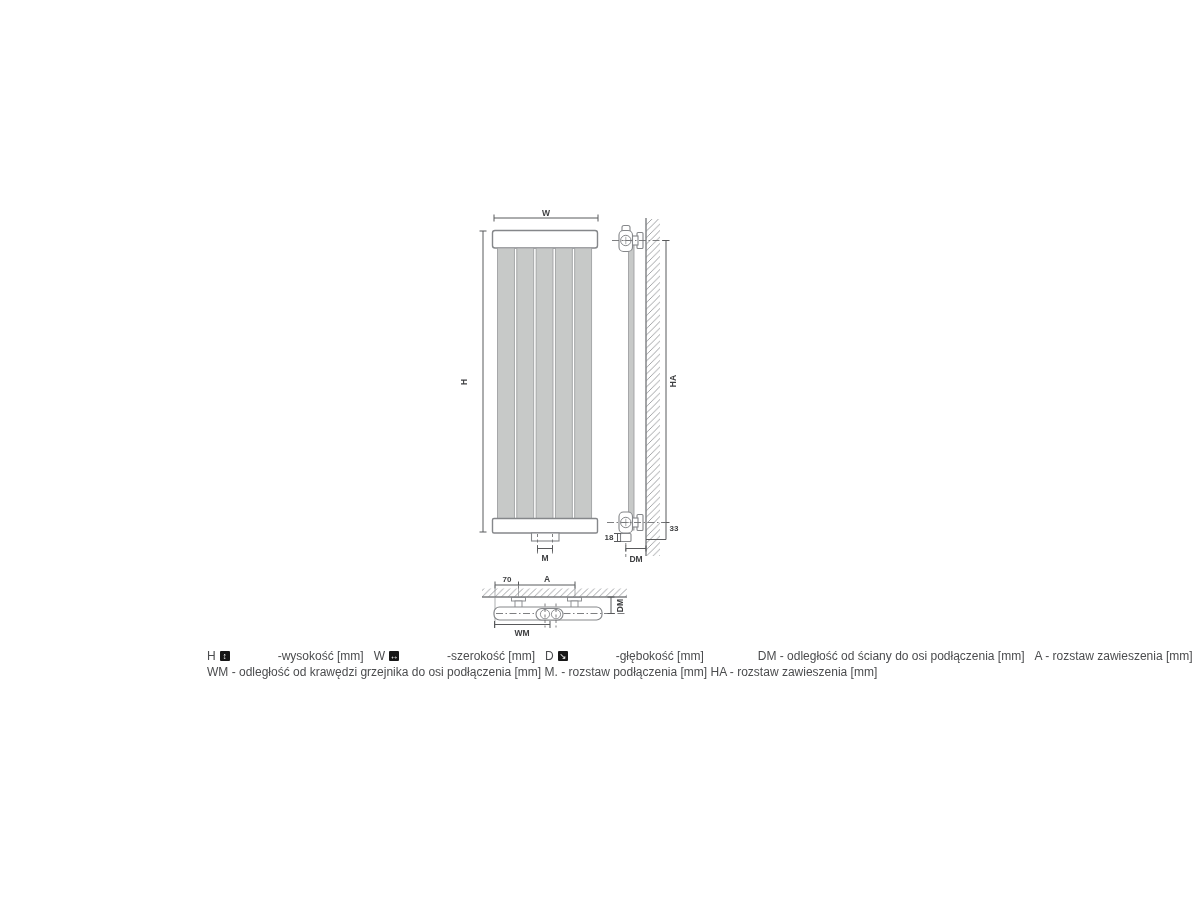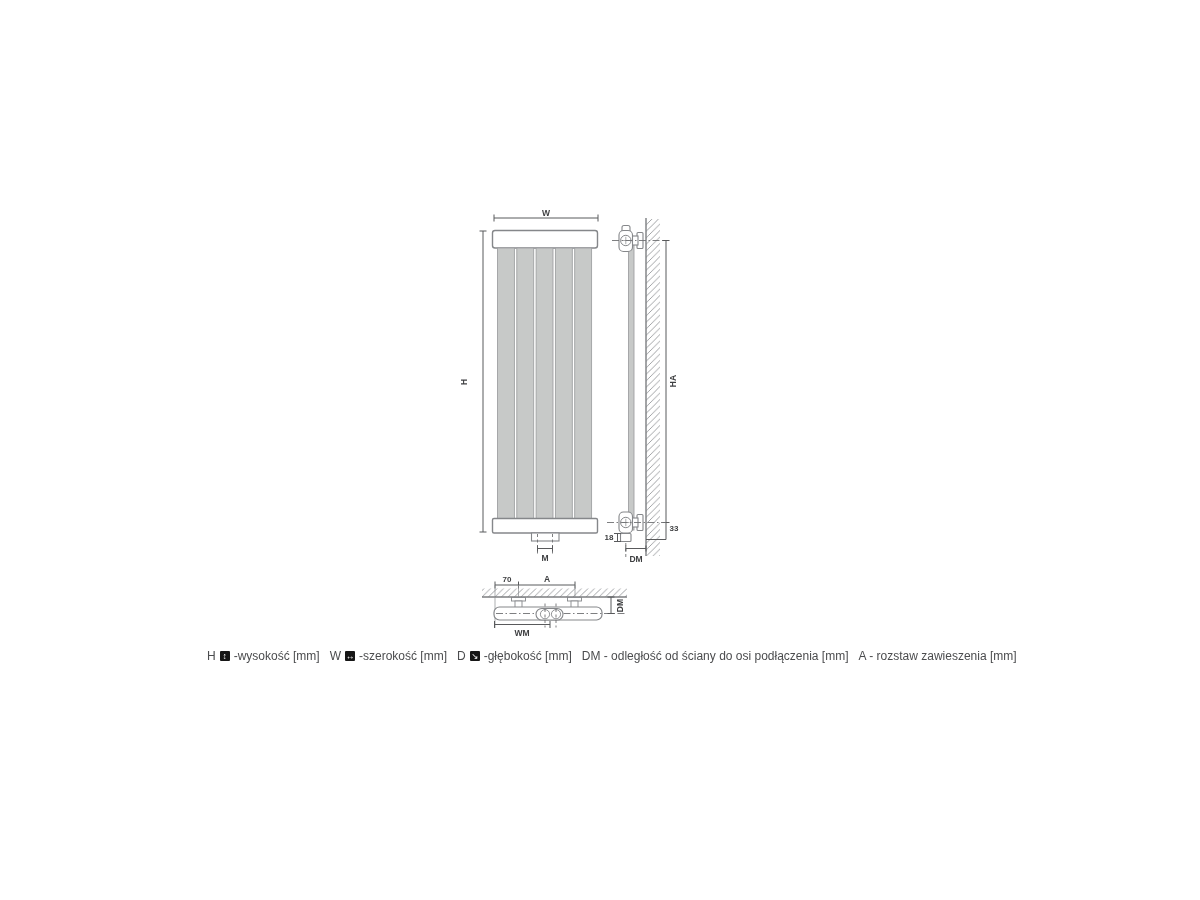--- a/index.html
+++ b/index.html
@@ -17,21 +17,21 @@
   .dimthin{stroke:#8a8c8f;stroke-width:0.7;}
   .wall{stroke:#7c7e81;stroke-width:1.4;}
   .dimtxt{font-family:"Liberation Sans",sans-serif;font-size:8.5px;font-weight:bold;fill:#3e3f41;}
   .dimtxt-sm{font-family:"Liberation Sans",sans-serif;font-size:8px;font-weight:bold;fill:#3e3f41;}
   
   .legend{position:absolute;left:207px;top:648px;width:790px;color:#4b4c4e;font-size:12px;}
   .legend-row{display:flex;align-items:center;height:16px;white-space:pre;}
   .licon{display:inline-flex;width:10px;height:10px;background:#161616;color:#ffffff;
          font-size:8.5px;line-height:10px;align-items:center;justify-content:center;
          margin:0 4px;border-radius:1px;flex:0 0 auto;}
-  .seg{margin-right:10px;}
+  .seg{margin-right:10px;margin-left:44px;}
 </style>
 </head>
 <body>
 
 <svg id="drawing" width="1200" height="648" viewBox="0 0 1200 648" xmlns="http://www.w3.org/2000/svg">
   <defs>
     <pattern id="hatch" patternUnits="userSpaceOnUse" width="6.5" height="6.5">
       <path d="M-1,7.5 L7.5,-1" stroke="#97999c" stroke-width="0.9"></path>
     </pattern>
   </defs>
@@ -177,13 +177,16 @@
       <line class="dim" x1="607.5" y1="613.5" x2="614.5" y2="613.5"></line>
       <text class="dimtxt" x="620" y="608" text-anchor="middle" transform="rotate(-90 620 605.5)">DM</text>
     </g>
   </g>
 </svg>
 
 <div class="legend">
   <div class="legend-row">
     <span>H</span><span class="licon">↕</span><span class="seg">-wysokość [mm]</span><span>W</span><span class="licon">↔</span><span class="seg">-szerokość [mm]</span><span>D</span><span class="licon">↘</span><span class="seg">-głębokość [mm]</span><span class="seg">DM - odległość od ściany do osi podłączenia [mm]</span><span>A - rozstaw zawieszenia [mm]</span>
   </div>
+  <div class="legend-row">
+    <span>WM - odległość od krawędzi grzejnika do osi podłączenia [mm] M. - rozstaw podłączenia [mm] HA - rozstaw zawieszenia [mm]</span>
+  </div>
 </div>
 
 </body></html>

